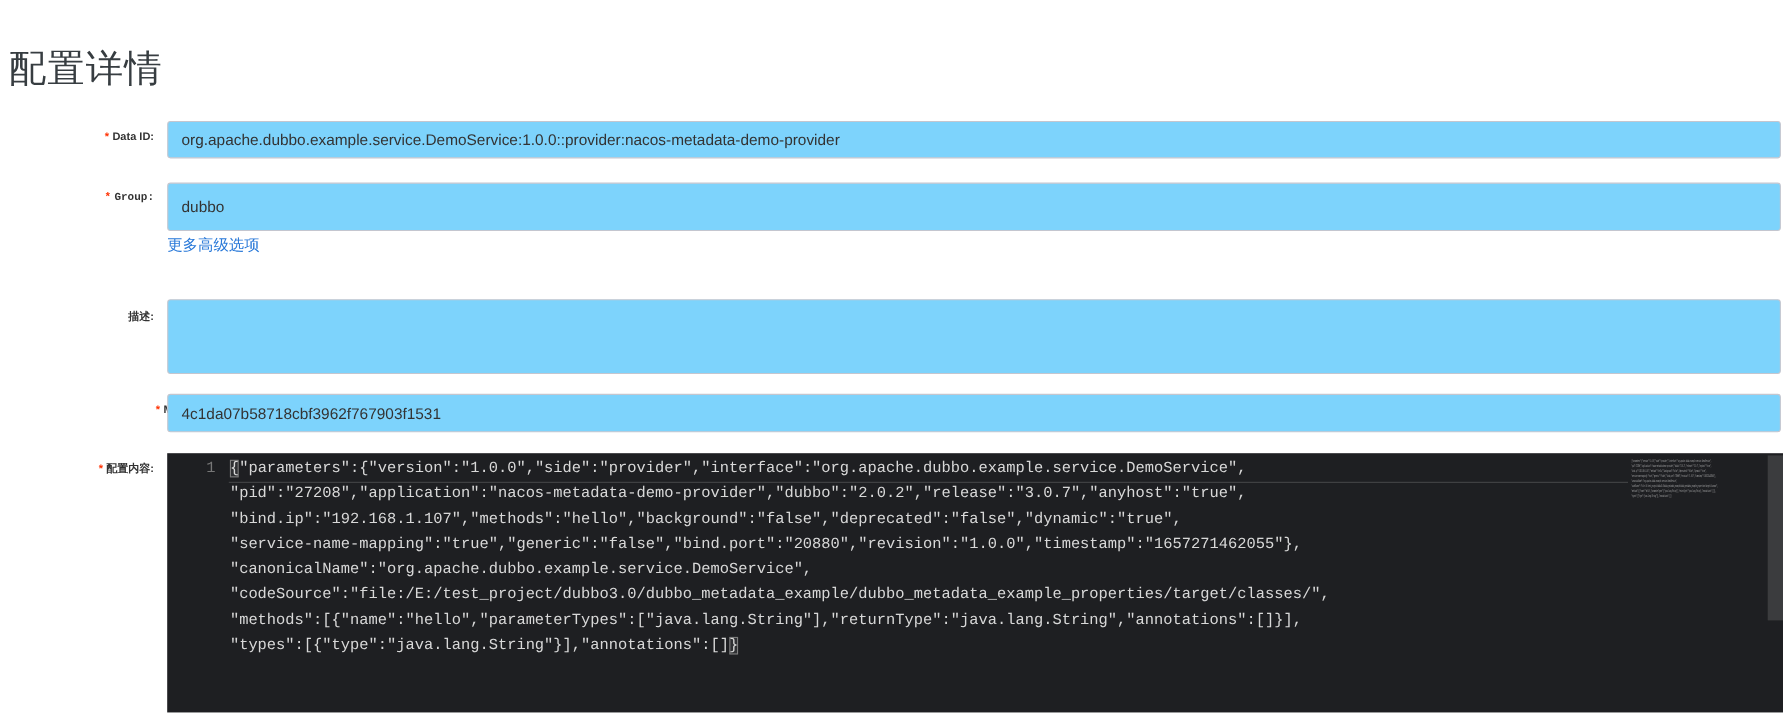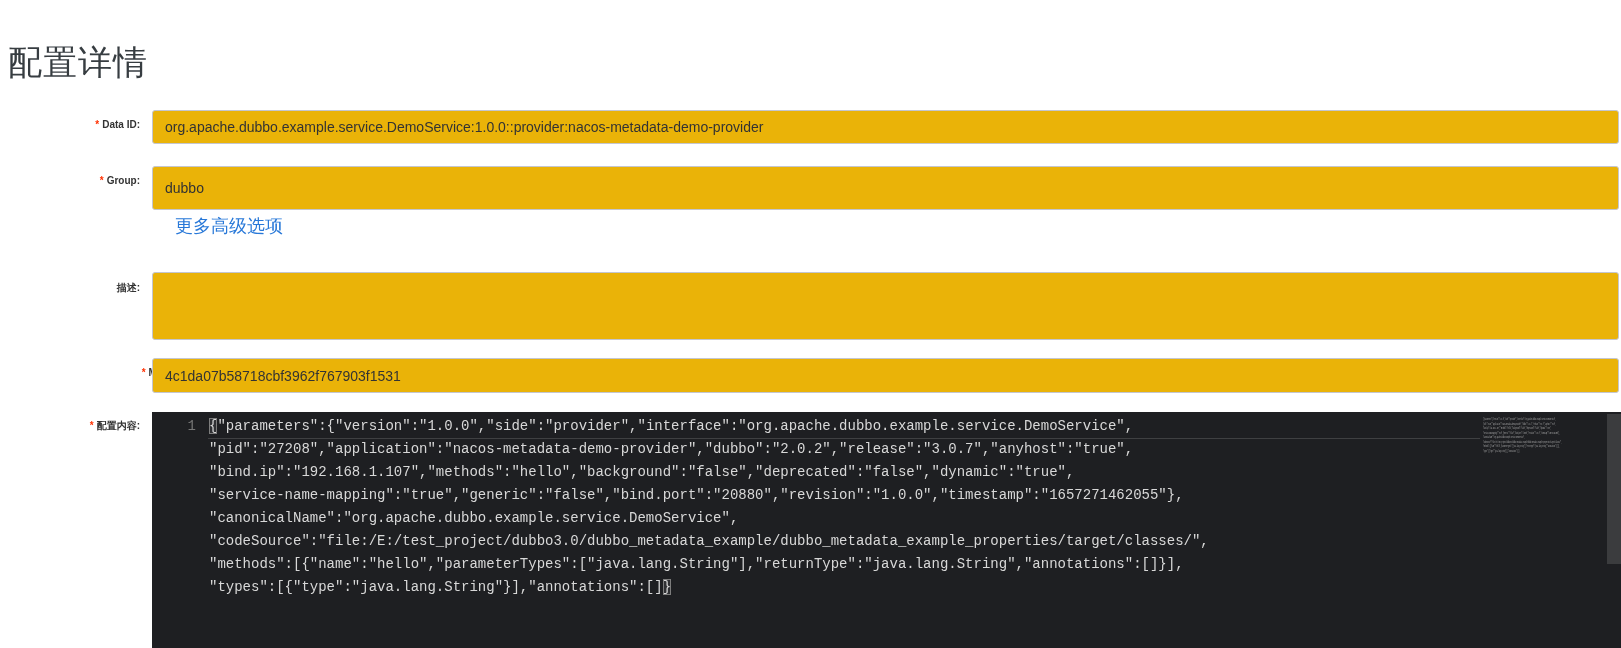--- a/index.html
+++ b/index.html
@@ -4,33 +4,33 @@
 <style>
   html,body{margin:0;padding:0;background:#fff;}
   .canvas{position:relative;width:1621px;height:648px;overflow:hidden;background:#fff;
           font-family:"Liberation Sans",sans-serif;}
   .page-title{position:absolute;left:8px;top:40px;margin:0;font-size:34px;font-weight:400;
               color:#373d41;letter-spacing:1px;}
   .form-label{position:absolute;left:0;width:140px;text-align:right;font-size:10px;
               font-weight:bold;color:#333;white-space:nowrap;}
   .req{color:#ff3000;margin-right:3px;font-weight:bold;}
   .field{position:absolute;left:152px;width:1467px;box-sizing:border-box;
-         border:1px solid #c4c6cf;border-radius:3px;background:#eab308;color:#333;
+         border:1px solid #c4c6cf;border-radius:3px;background:#7dd3fc;color:#333;
          font-size:14px;font-family:"Liberation Sans",sans-serif;padding:0 12px;outline:none;}
   .f-dataid{top:110px;height:34px;}
   .f-group{top:166px;height:44px;}
   .f-desc{top:272px;height:68px;resize:none;padding:8px 12px;}
   .f-md5{top:358px;height:35px;}
   .lbl-dataid{top:119px;}
-  .lbl-group{top:175px;}
+  .lbl-group{top:175px;font-family:Liberation Mono, monospace;}
   .lbl-desc{top:281px;}
   .lbl-md5{top:367px;padding-left:33px;}
   .lbl-content{top:419px;}
-  .adv-link{position:absolute;left:152px;top:214px;font-size:18px;color:#2878d8;
-            text-decoration:none;cursor:pointer;margin-left:23px;}
+  .adv-link{position:absolute;left:152px;top:214px;font-size:14px;color:#2878d8;
+            text-decoration:none;cursor:pointer;}
   
   .editor{position:absolute;left:152px;top:412px;width:1469px;height:236px;
           background:#1e1f22;overflow:hidden;cursor:text;}
   .gutter{position:absolute;left:0;top:0;width:52px;height:100%;}
   .ln{position:absolute;top:3px;right:8px;font:14px/23px "Liberation Mono",monospace;color:#777;}
   .code{position:absolute;left:57px;top:3px;right:150px;
         font:14px/23px "Liberation Mono",monospace;color:#d8d8d8;}
   .code-line{white-space:pre;height:23px;}
   .bracket{outline:1px solid #7d7d7d;outline-offset:-1px;background:rgba(255,255,255,0.08);}
   .active-line{position:absolute;left:56px;top:26px;width:1272px;height:0;

